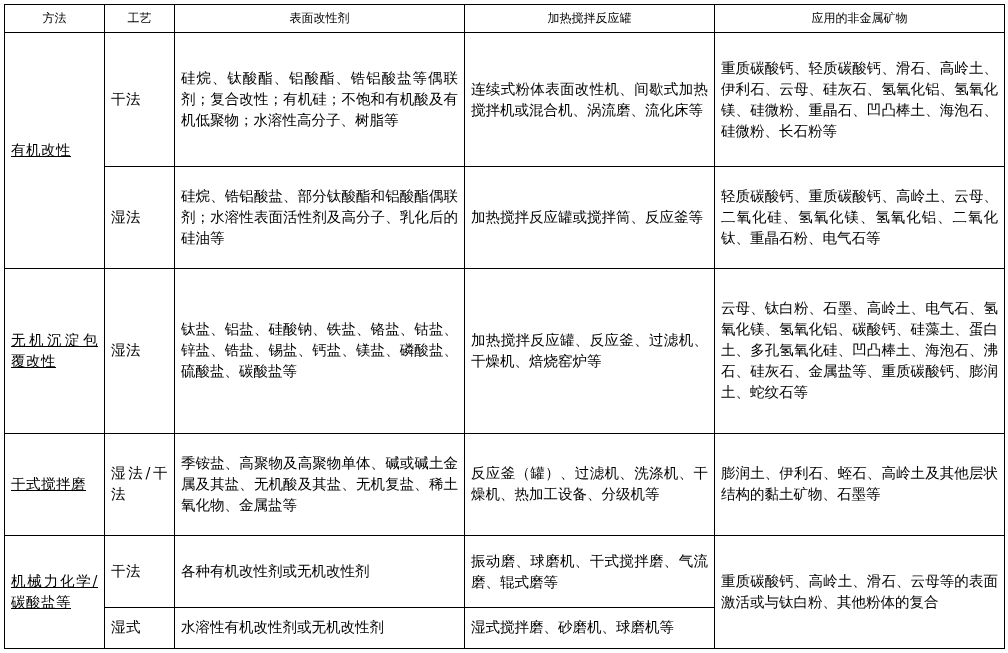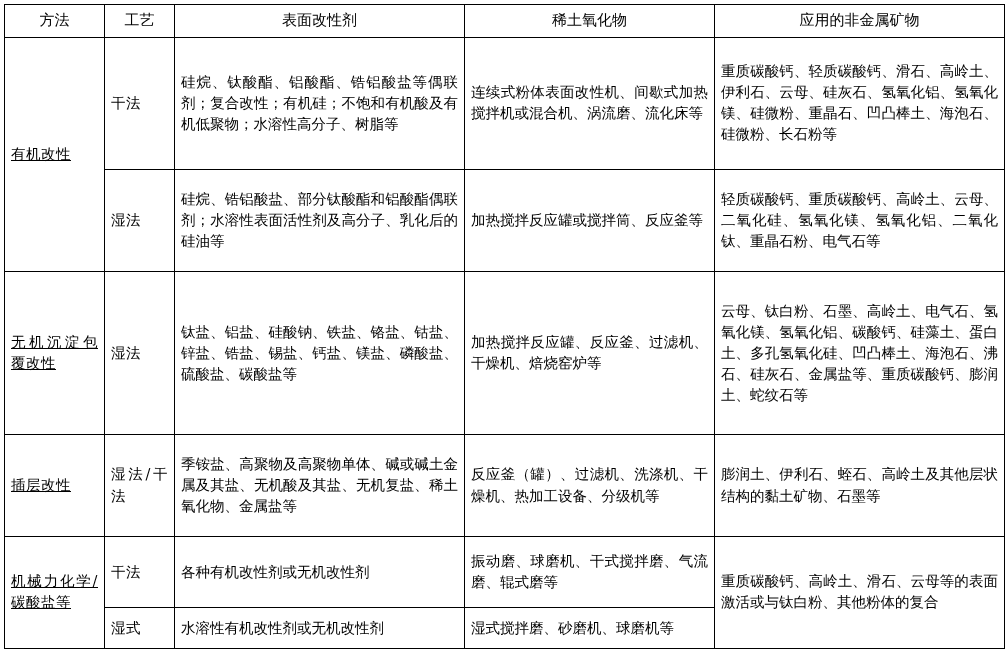--- a/index.html
+++ b/index.html
@@ -32,21 +32,21 @@
     font-size: 14.5px;
     line-height: 1.45;
     vertical-align: middle;
     text-align: justify;
     text-justify: inter-ideograph;
     font-weight: normal;
     word-break: break-all;
   }
   table.modify-table thead th {
     text-align: center;
-    font-size: 15px;
+    font-size: 12px;
     padding: 5px 4px;
   }
   
   col.c0 { width: 100px; }
   col.c1 { width: 70px; }
   col.c2 { width: 290px; }
   col.c3 { width: 250px; }
   col.c4 { width: 290px; }
 
   td.col-method,
@@ -78,21 +78,21 @@
         <col class="c1">
         <col class="c2">
         <col class="c3">
         <col class="c4">
     </colgroup>
     <thead>
       <tr>
         <th>方法</th>
         <th>工艺</th>
         <th>表面改性剂</th>
-        <th>稀土氧化物</th>
+        <th>加热搅拌反应罐</th>
         <th>应用的非金属矿物</th>
       </tr>
     </thead>
     <tbody>
 
       <tr>
         <td class="col-method" rowspan="2">有机改性</td>
         <td class="col-process">干法</td>
         <td>硅烷、钛酸酯、铝酸酯、锆铝酸盐等偶联剂；复合改性；有机硅；不饱和有机酸及有机低聚物；水溶性高分子、树脂等</td>
         <td>连续式粉体表面改性机、间歇式加热搅拌机或混合机、涡流磨、流化床等</td>
@@ -108,21 +108,21 @@
 
       <tr>
         <td class="col-method">无机沉淀包覆改性</td>
         <td class="col-process">湿法</td>
         <td>钛盐、铝盐、硅酸钠、铁盐、铬盐、钴盐、锌盐、锆盐、锡盐、钙盐、镁盐、磷酸盐、硫酸盐、碳酸盐等</td>
         <td>加热搅拌反应罐、反应釜、过滤机、干燥机、焙烧窑炉等</td>
         <td>云母、钛白粉、石墨、高岭土、电气石、氢氧化镁、氢氧化铝、碳酸钙、硅藻土、蛋白土、多孔氢氧化硅、凹凸棒土、海泡石、沸石、硅灰石、金属盐等、重质碳酸钙、膨润土、蛇纹石等</td>
       </tr>
 
       <tr>
-        <td class="col-method">插层改性</td>
+        <td class="col-method">干式搅拌磨</td>
         <td class="col-process">湿法/干法</td>
         <td>季铵盐、高聚物及高聚物单体、碱或碱土金属及其盐、无机酸及其盐、无机复盐、稀土氧化物、金属盐等</td>
         <td>反应釜（罐）、过滤机、洗涤机、干燥机、热加工设备、分级机等</td>
         <td>膨润土、伊利石、蛭石、高岭土及其他层状结构的黏土矿物、石墨等</td>
       </tr>
 
       <tr>
         <td class="col-method" rowspan="2">机械力化学/碳酸盐等</td>
         <td class="col-process">干法</td>
         <td class="center-cell">各种有机改性剂或无机改性剂</td>

